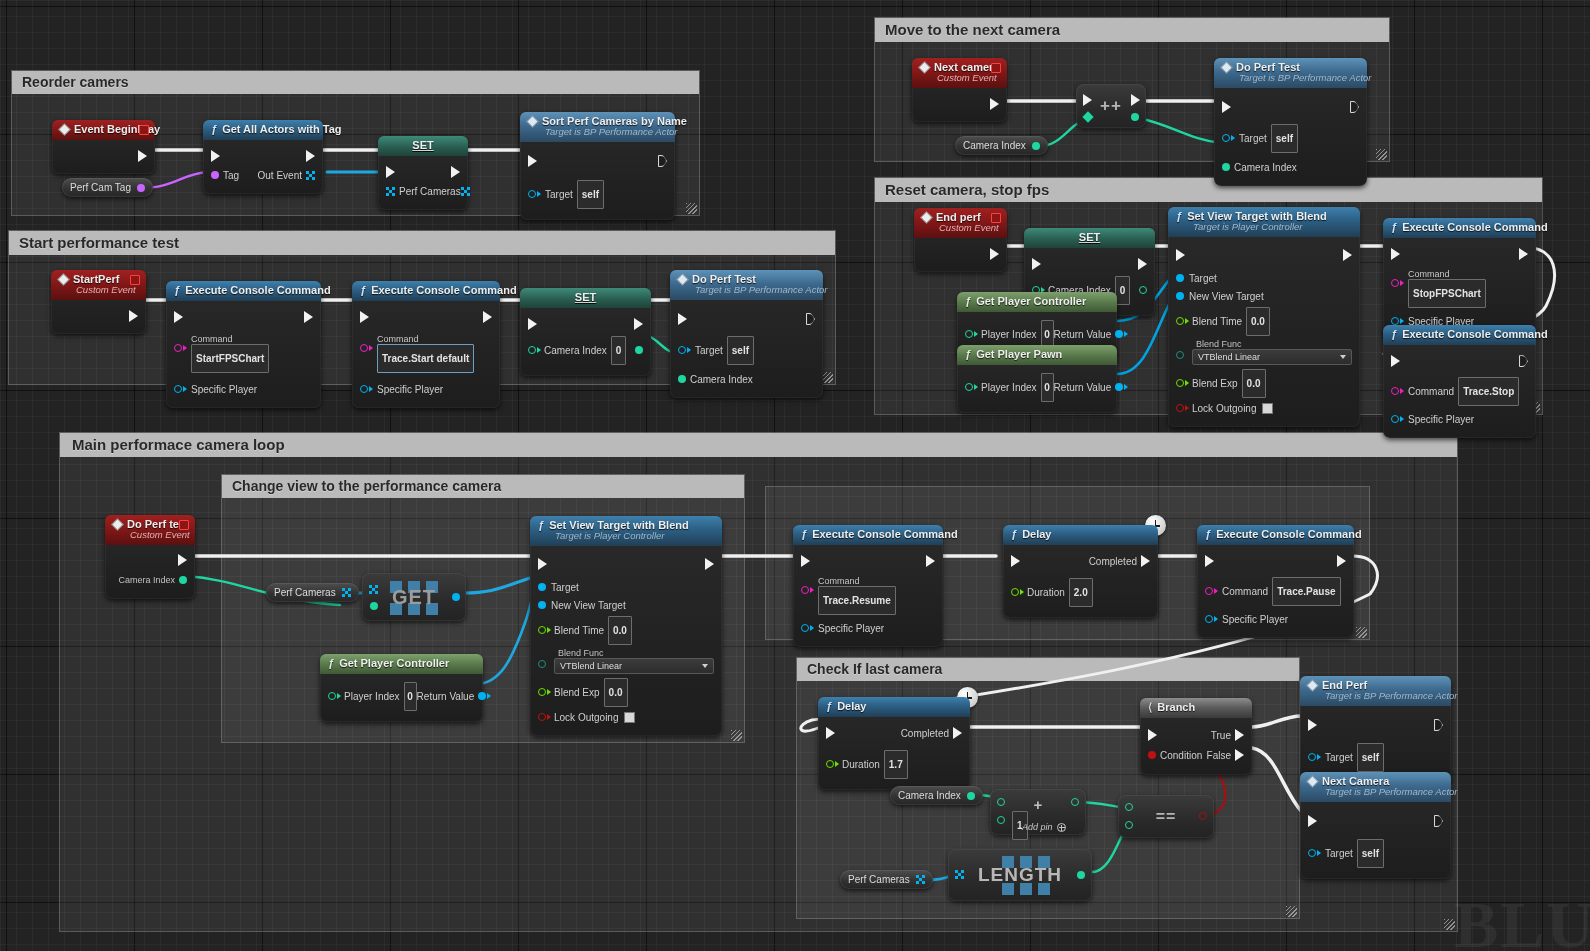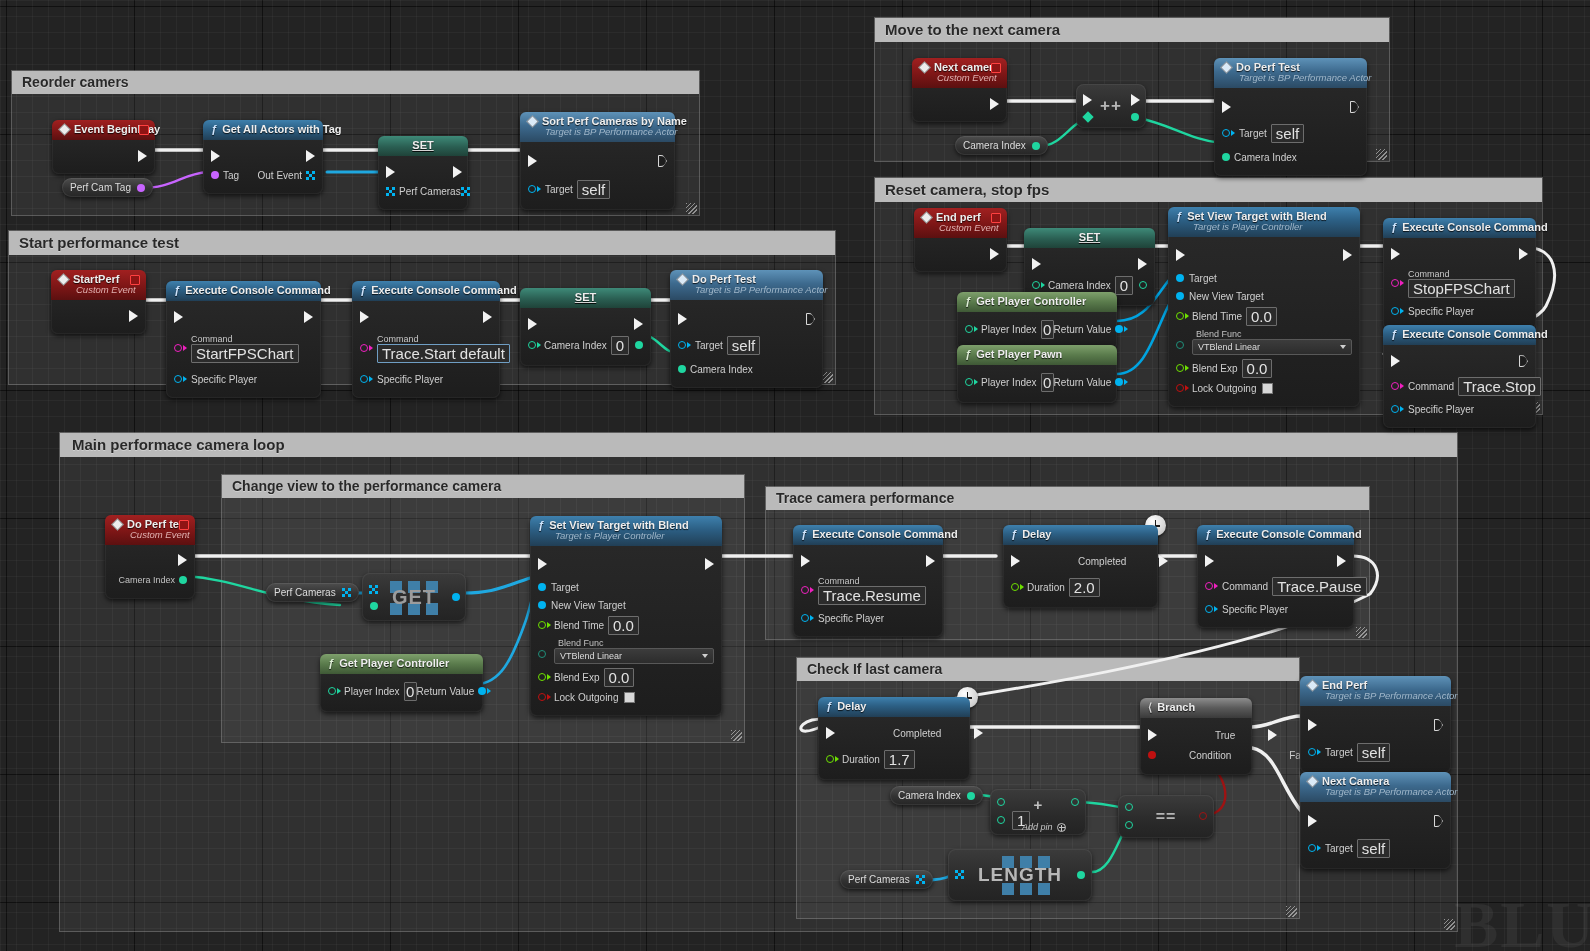--- a/index.html
+++ b/index.html
@@ -83,21 +83,21 @@
   .hdr-fn    { background:linear-gradient(180deg,#3e80ad 0%, #2c5f84 45%, #213f56 100%); }
   .hdr-event { background:linear-gradient(180deg,#a12020 0%, #7d1616 55%, #5c1010 100%); }
   .hdr-call  { background:linear-gradient(180deg,#5e92b8 0%, #3d6a8e 45%, #2b4a64 100%); }
   .hdr-pure  { background:linear-gradient(180deg,#7ea06c 0%, #5a7b4c 50%, #3f5936 100%); }
   .hdr-set   { background:linear-gradient(180deg,#3e8a78 0%, #2a5e52 55%, #1f4339 100%);text-decoration:underline; }
   .hdr-flow  { background:linear-gradient(180deg,#8d8d8d 0%, #5a5a5a 50%, #3a3a3a 100%); }
 
   .node .body { padding:5px 8px 8px 8px; position:relative; }
 
   .row { display:flex; align-items:center; min-height:15px; position:relative; margin:3px 0; }
-  .row.exec { min-height:17px;gap:29px; }
+  .row.exec { min-height:17px; }
   .spacer { flex:1; }
 
   .lbl { font-size:10px; color:#cfcfcf; white-space:nowrap; }
   .lbl-sm { font-size:9px; color:#c2c2c2; }
 
   
   .pin-exec {
     width:0;height:0;border-style:solid;
     border-width:6px 0 6px 9px;
     border-color:transparent transparent transparent #f2f2f2;
@@ -141,23 +141,23 @@
   }
   .c-obj   { color:#00b3f0; }
   .c-str   { color:#f020c0; }
   .c-int   { color:#1fd6a0; }
   .c-float { color:#6ee000; }
   .c-bool  { color:#c01010; }
   .c-name  { color:#c864ff; }
 
   .val {
     border:1px solid #6d6d6d; background:#2b2b2b; color:#e2e2e2;
-    font-size:15px; padding:0 4px; min-height:13px;
+    font-size:10px; padding:8px 4px; min-height:13px;
     display:inline-flex; align-items:center;
-    border-radius:1px; margin-left:4px; white-space:nowrap;
+    border-radius:1px; margin-left:4px; white-space:nowrap;font-weight:bold;
   }
   .val.wide { min-width:62px; }
   .val.box0 { min-width:13px; justify-content:center; }
 
   .cmdwrap { margin-left:15px; }
   .cmdlabel { font-size:9px; color:#c8c8c8; }
 
   .dropdown {
     border:1px solid #585858; background:linear-gradient(180deg,#3c3c3c,#2c2c2c);
     color:#dcdcdc; font-size:9px; padding:2px 5px;
@@ -268,21 +268,20 @@
   </div>
 
   <div class="comment" style="left:221px; top:474px; width:524px; height:269px;">
     <div class="cmt-body"></div>
     <div class="cmt-head" style="font-size:14px;">Change view to the performance camera</div>
     <div class="cmt-resize"></div>
   </div>
 
   <div class="comment" style="left:765px; top:486px; width:605px; height:154px;">
     <div class="cmt-body"></div>
-    <div class="cmt-head" style="font-size:14px;">Trace camera performance</div>
     <div class="cmt-resize"></div>
   </div>
 
   <div class="comment" style="left:796px; top:657px; width:504px; height:262px;">
     <div class="cmt-body"></div>
     <div class="cmt-head" style="font-size:14px;">Check If last camera</div>
     <div class="cmt-resize"></div>
   </div>
 
   <svg id="wires" width="1590" height="951">

